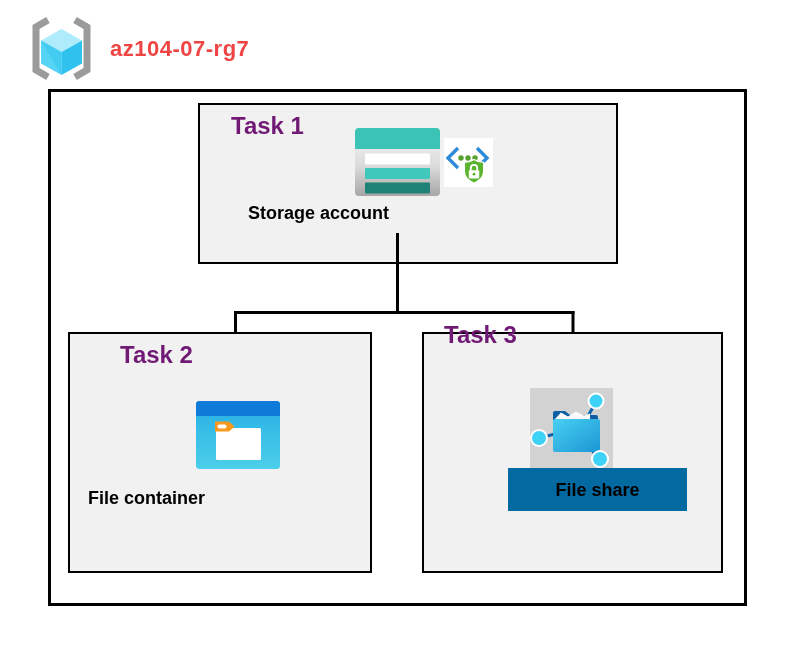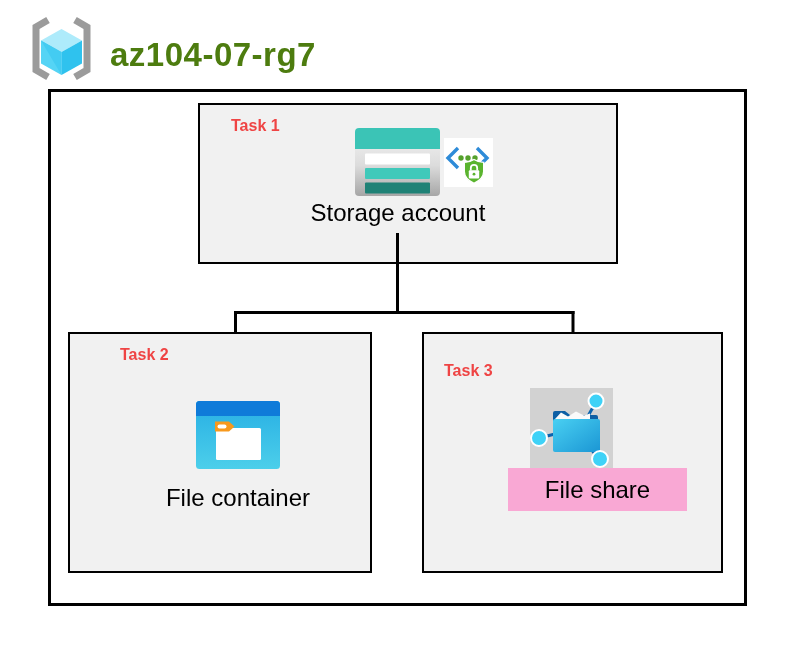--- a/index.html
+++ b/index.html
@@ -4,54 +4,54 @@
 <style>
   * { margin: 0; padding: 0; box-sizing: border-box; }
   html, body { width: 788px; height: 647px; background: #ffffff; overflow: hidden; }
   body { position: relative; font-family: "Liberation Sans", sans-serif; }
 
   .abs { position: absolute; }
 
   
   .rg-label {
     left: 110px; top: 36px;
-    font-size: 33px; font-weight: 700; color: #4d7c0f;
+    font-size: 22px; font-weight: 700; color: #ef4444;
     letter-spacing: 0.5px;
   }
 
   
   .outer-box {
     left: 48px; top: 89px; width: 699px; height: 517px;
     border: 3px solid #000000; background: #ffffff;
   }
   .task-box {
     background: #F1F1F1; border: 2.5px solid #000000;
   }
   .task1 { left: 198px; top: 103px; width: 420px; height: 161px; }
   .task2 { left: 68px;  top: 332px; width: 304px; height: 241px; }
   .task3 { left: 422px; top: 332px; width: 301px; height: 241px; }
 
   .task-label {
-    font-size: 16px; font-weight: 700; color: #ef4444; line-height: 28px;
+    font-size: 24px; font-weight: 700; color: #701a75; line-height: 28px;
   }
   .t1-label { left: 231px; top: 112px; }
   .t2-label { left: 90px;  top: 341px; margin-left: 30px; }
-  .t3-label { left: 444px; top: 357px; }
+  .t3-label { left: 444px; top: 321px; }
 
   .item-label {
-    font-size: 24px; font-weight: 400; color: #000000;
-    text-align: center; line-height: 28px;
+    font-size: 18px; font-weight: 700; color: #000000;
+    text-align: left; line-height: 28px;
   }
   .t1-item { left: 248px; top: 199px; width: 300px; }
   .t2-item { left: 88px;  top: 484px; width: 300px; }
 
   
   .fs-icon-bg { left: 530px; top: 388px; width: 83px; height: 80px; background: #D2D2D2; }
   .fs-label-bg {
-    left: 508px; top: 468px; width: 179px; height: 43px; background: #f9a8d4;
+    left: 508px; top: 468px; width: 179px; height: 43px; background: #0369a1;
     display: flex; align-items: center; justify-content: center;
   }
   .fs-label-bg .item-label { position: static; width: auto; }
 
   
   .rg-icon      { left: 30px;  top: 16px; }
   .storage-icon { left: 355px; top: 128px; }
   .badge-icon   { left: 444px; top: 138px; }
   .blob-icon    { left: 196px; top: 401px; }
   .fs-icon      { left: 530px; top: 388px; }

